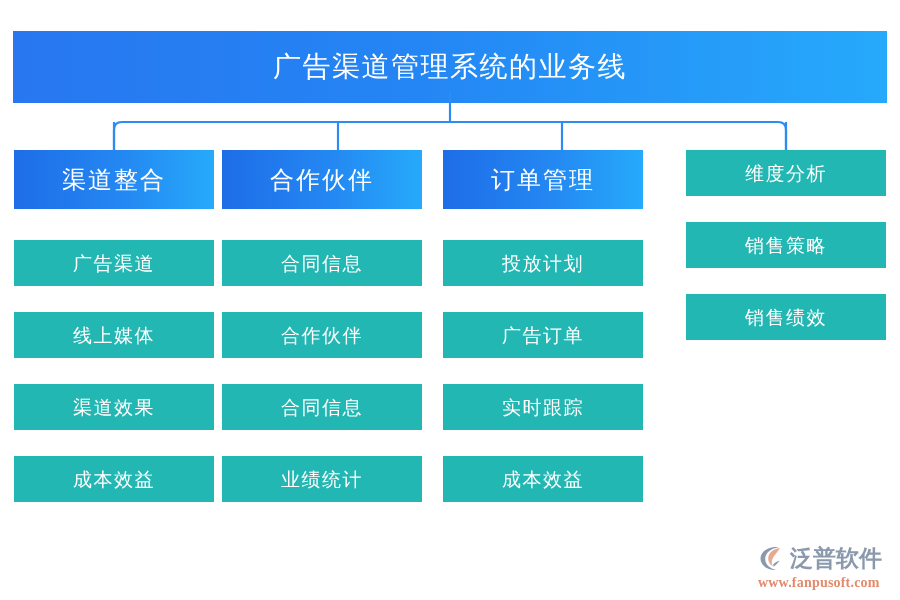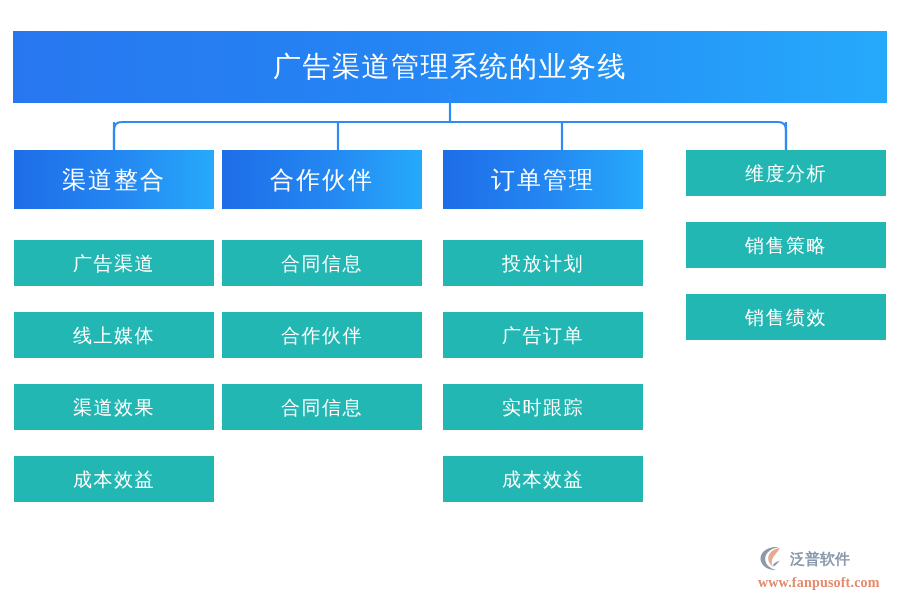--- a/index.html
+++ b/index.html
@@ -115,21 +115,21 @@
     height: 30px;
   }
   #logo-mark {
     width: 30px;
     height: 29px;
     margin-right: 4px;
     flex: none;
   }
   #logo-brand {
     color: #8A99AC;
-    font-size: 15px;
+    font-size: 23px;
     font-weight: bold;
     letter-spacing: 0px;
     line-height: 1;
     white-space: nowrap;
     font-family: "Liberation Sans", "DejaVu Sans", sans-serif;
   }
   #logo-url {
     color: #E28B6E;
     font-size: 14px;
     font-weight: bold;
@@ -187,20 +187,23 @@
       <span class="cat-header-label">合作伙伴</span>
     </div>
     <div class="item-box">
       <span class="item-label">合同信息</span>
     </div>
     <div class="item-box">
       <span class="item-label">合作伙伴</span>
     </div>
     <div class="item-box">
       <span class="item-label">合同信息</span>
+    </div>
+    <div class="item-box">
+      <span class="item-label">业绩统计</span>
     </div>
   </div>
 
   <div class="column" id="col-2">
     <div class="cat-header">
       <span class="cat-header-label">订单管理</span>
     </div>
     <div class="item-box">
       <span class="item-label">投放计划</span>
     </div>

